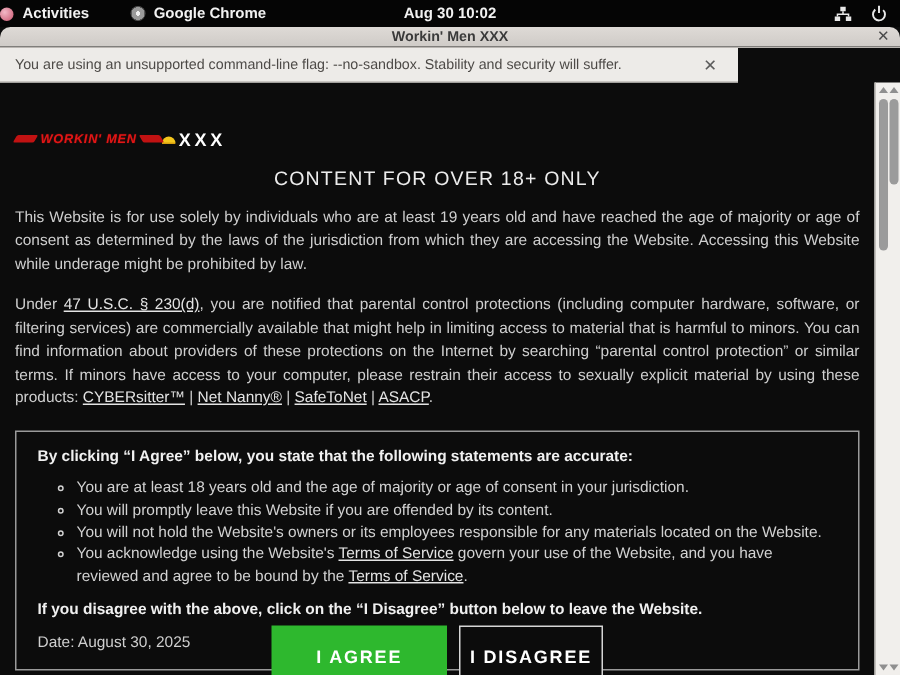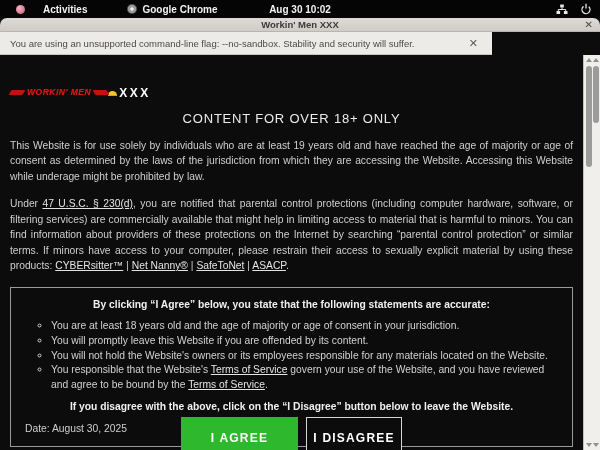--- a/index.html
+++ b/index.html
@@ -6,21 +6,21 @@
   html, body { width: 600px; height: 450px; overflow: hidden; background: #000; }
   body { font-family: "Liberation Sans", sans-serif; }
   .screen { position: relative; width: 600px; height: 450px; overflow: hidden; background: #0c0c0c; }
 
   
   .topbar {
     position: absolute; top: 0; left: 0; width: 600px; height: 18px;
     background: #050505; display: flex; align-items: center; color: #f2f2f2;
     font-size: 10px; font-weight: bold; z-index: 30;
   }
-  .topbar-left { display: flex; align-items: center; gap: 18px; padding-left: 16px; }
+  .topbar-left { display: flex; align-items: center; gap: 6px; padding-left: 0; }
   .activities-dot { width: 9px; height: 9px; border-radius: 50%;
     background: radial-gradient(circle at 35% 35%, #f2b8c6, #c8556e); display: inline-block; }
   .chrome-chip { display: flex; align-items: center; gap: 5px; margin-left: 22px; }
   .chrome-ico { width: 10px; height: 10px; border-radius: 50%;
     background: radial-gradient(circle at 50% 50%, #efefef 0 22%, #9a9a9a 23% 60%, #555 61% 100%); display:inline-block; }
   .topbar-center { position: absolute; left: 0; right: 0; text-align: center; pointer-events: none; }
   .topbar-right { position: absolute; right: 8px; top: 0; height: 18px; display: flex; align-items: center; gap: 12px; }
 
   
   .titlebar {
@@ -59,21 +59,21 @@
   .logo-xxx { color: #ffffff; font-weight: bold; font-size: 12px; letter-spacing: 2.5px; }
 
   .page-heading { text-align: center; color: #ececec; font-size: 13px; font-weight: 500;
     letter-spacing: 0.8px; margin-top: 12px; }
 
   .para { font-size: 10.3px; line-height: 1.5; text-align: justify; color: #cfcfcf; margin-top: 12px; }
   .para a, .agree-box a { color: #e4e4e4; text-decoration: underline; cursor: pointer; }
 
   .agree-box { border: 1px solid #9a9a9a; margin-top: 13px; padding: 10px 14px 12px 14px;
     font-size: 10.3px; color: #d2d2d2; }
-  .agree-box .bold { font-weight: bold; color: #f0f0f0; line-height: 1.4; text-align: center; }
+  .agree-box .bold { font-weight: bold; color: #f0f0f0; line-height: 1.4; }
   .agree-box ul { margin: 7px 0 7px 0; padding-left: 26px; list-style-type: circle; }
   .agree-box li { line-height: 1.44; }
   .agree-note { margin-top: 2px; }
   .agree-date { margin-top: 9px; color: #cfcfcf; }
 
   .btn-row { position: absolute; top: 362px; left: 0; width: 583px;
     display: flex; justify-content: center; gap: 8px; }
   .btn { height: 42px; font-family: "Liberation Sans", sans-serif; font-size: 12px; font-weight: bold;
     letter-spacing: 1.2px; color: #ffffff; cursor: pointer; }
   .btn-agree { width: 117px; background: #2eb82e; border: none; }
@@ -161,21 +161,21 @@
     <p class="para">This Website is for use solely by individuals who are at least 19 years old and have reached the age of majority or age of consent as determined by the laws of the jurisdiction from which they are accessing the Website. Accessing this Website while underage might be prohibited by law.</p>
 
     <p class="para"><span>Under </span><a>47 U.S.C. § 230(d)</a><span>, you are notified that parental control protections (including computer hardware, software, or filtering services) are commercially available that might help in limiting access to material that is harmful to minors. You can find information about providers of these protections on the Internet by searching “parental control protection” or similar terms. If minors have access to your computer, please restrain their access to sexually explicit material by using these products: </span><a>CYBERsitter™</a><span> | </span><a>Net Nanny®</a><span> | </span><a>SafeToNet</a><span> | </span><a>ASACP</a><span>.</span></p>
 
     <div class="agree-box">
       <div class="bold">By clicking “I Agree” below, you state that the following statements are accurate:</div>
       <ul>
         <li>You are at least 18 years old and the age of majority or age of consent in your jurisdiction.</li>
         <li>You will promptly leave this Website if you are offended by its content.</li>
         <li>You will not hold the Website's owners or its employees responsible for any materials located on the Website.</li>
-        <li><span>You responsible that the Website's </span><a>Terms of Service</a><span> govern your use of the Website, and you have reviewed and agree to be bound by the </span><a>Terms of Service</a><span>.</span></li>
+        <li><span>You acknowledge using the Website's </span><a>Terms of Service</a><span> govern your use of the Website, and you have reviewed and agree to be bound by the </span><a>Terms of Service</a><span>.</span></li>
       </ul>
       <div class="bold agree-note">If you disagree with the above, click on the “I Disagree” button below to leave the Website.</div>
       <div class="agree-date">Date: August 30, 2025</div>
     </div>
 
     <div class="btn-row">
       <button class="btn btn-agree">I AGREE</button>
       <button class="btn btn-disagree">I DISAGREE</button>
     </div>
   </div>

